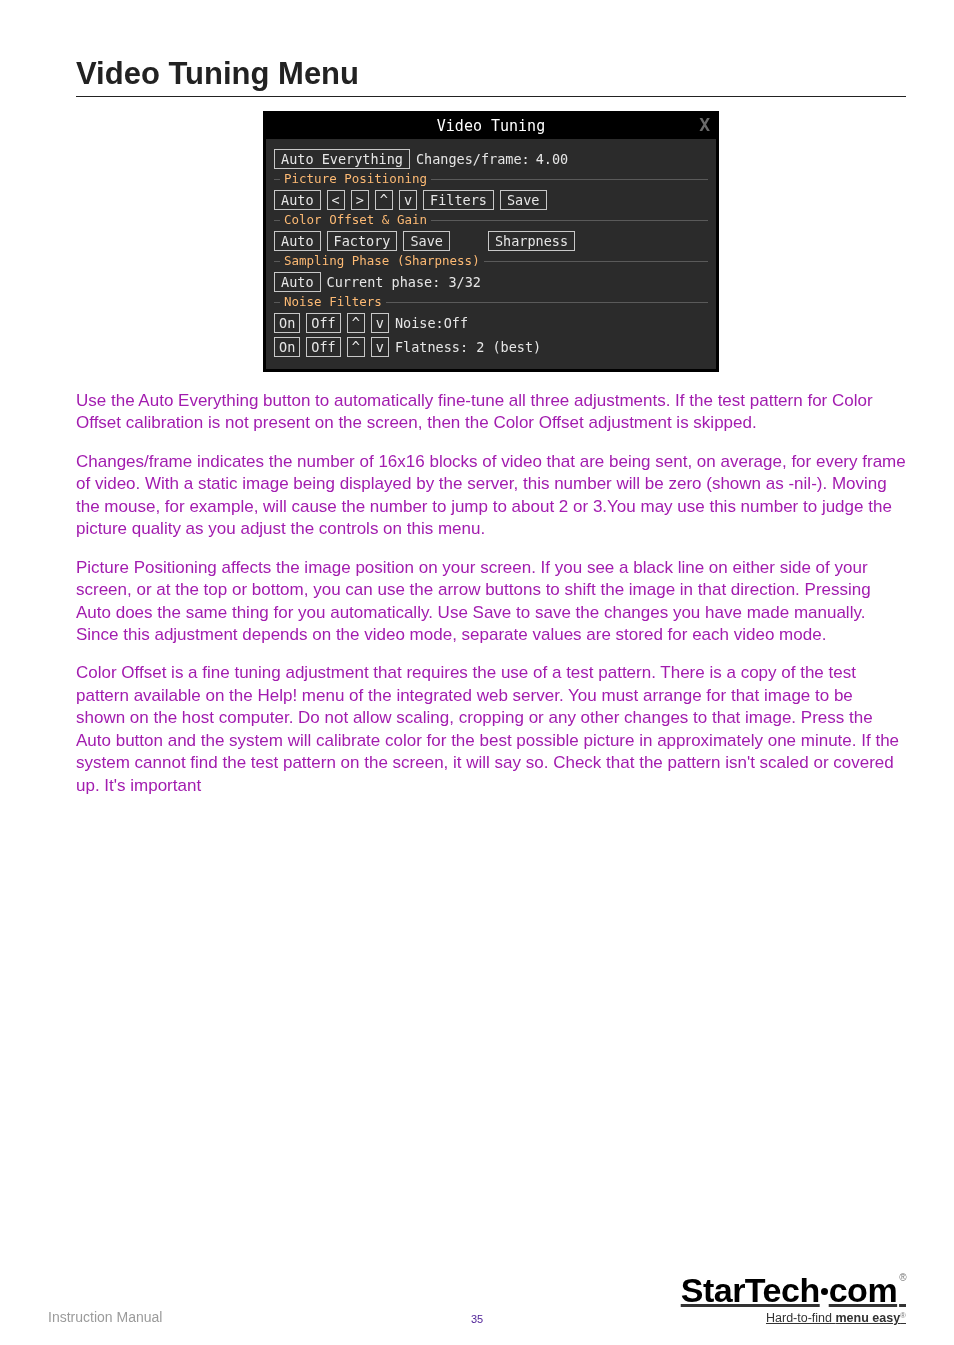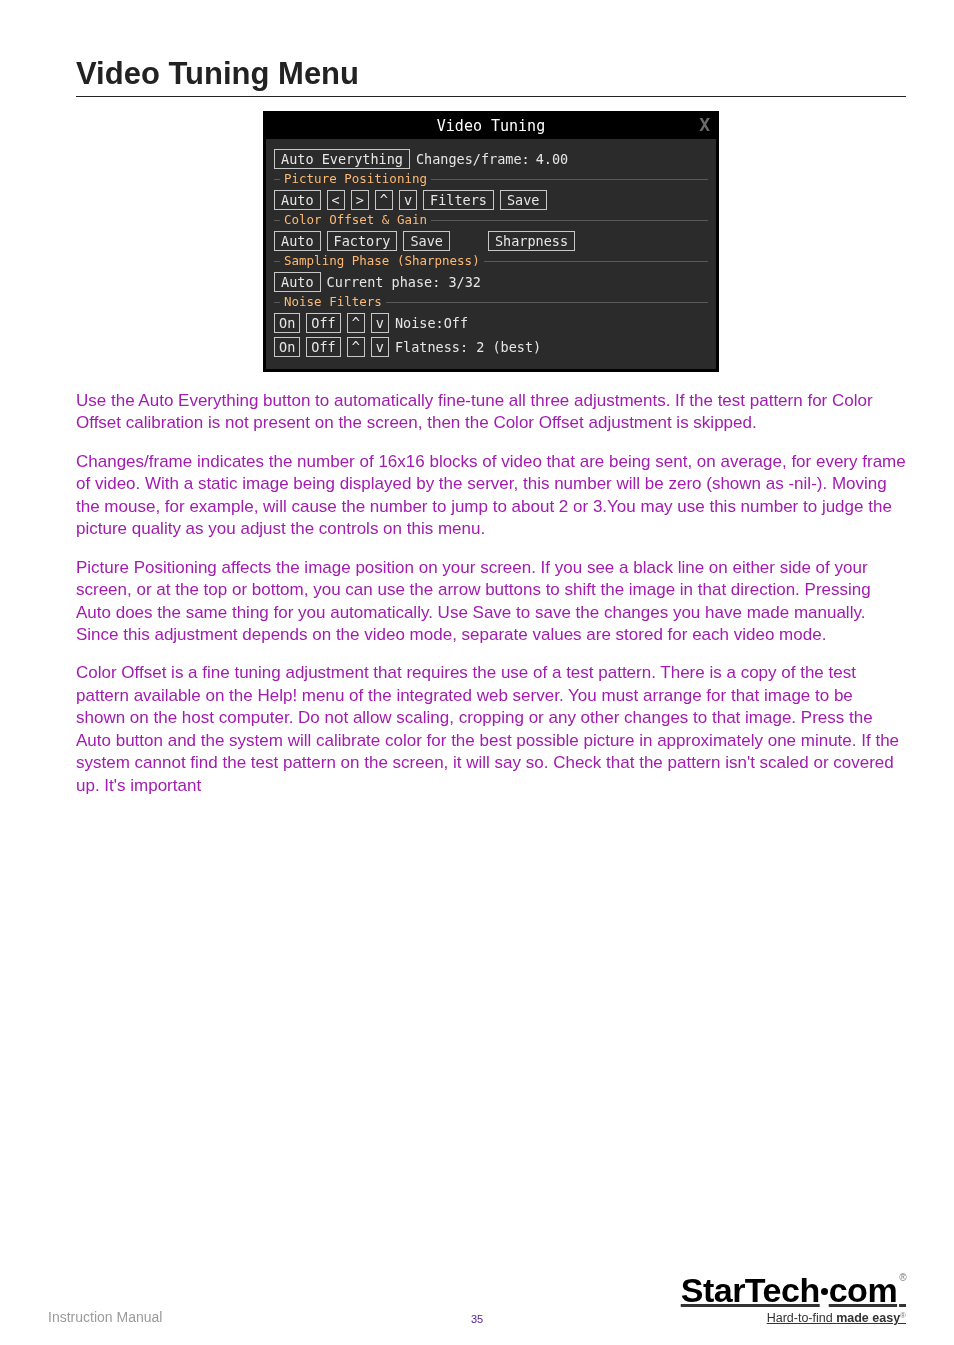--- a/index.html
+++ b/index.html
@@ -112,17 +112,17 @@
   <p class="para">Color Offset is a fine tuning adjustment that requires the use of a test pattern. There is a copy of the test pattern available on the Help! menu of the integrated web server. You must arrange for that image to be shown on the host computer. Do not allow scaling, cropping or any other changes to that image. Press the Auto button and the system will calibrate color for the best possible picture in approximately one minute. If the system cannot find the test pattern on the screen, it will say so. Check that the pattern isn't scaled or covered up. It's important</p>
 
   <div class="footer">
     <div class="footer-left">Instruction Manual</div>
     <div class="page-num">35</div>
     <div class="logo">
       <div class="logo-main">
         <span>StarTech</span><span class="dot"></span><span>com</span><span class="reg">®</span>
       </div>
       <div class="logo-tag">
-        <span>Hard-to-find </span><span class="bold">made easy</span><span class="reg2">®</span>
+        <span>Hard-to-find </span><span class="bold">menu easy</span><span class="reg2">®</span>
       </div>
     </div>
   </div>
 </div>
 
 </body></html>

